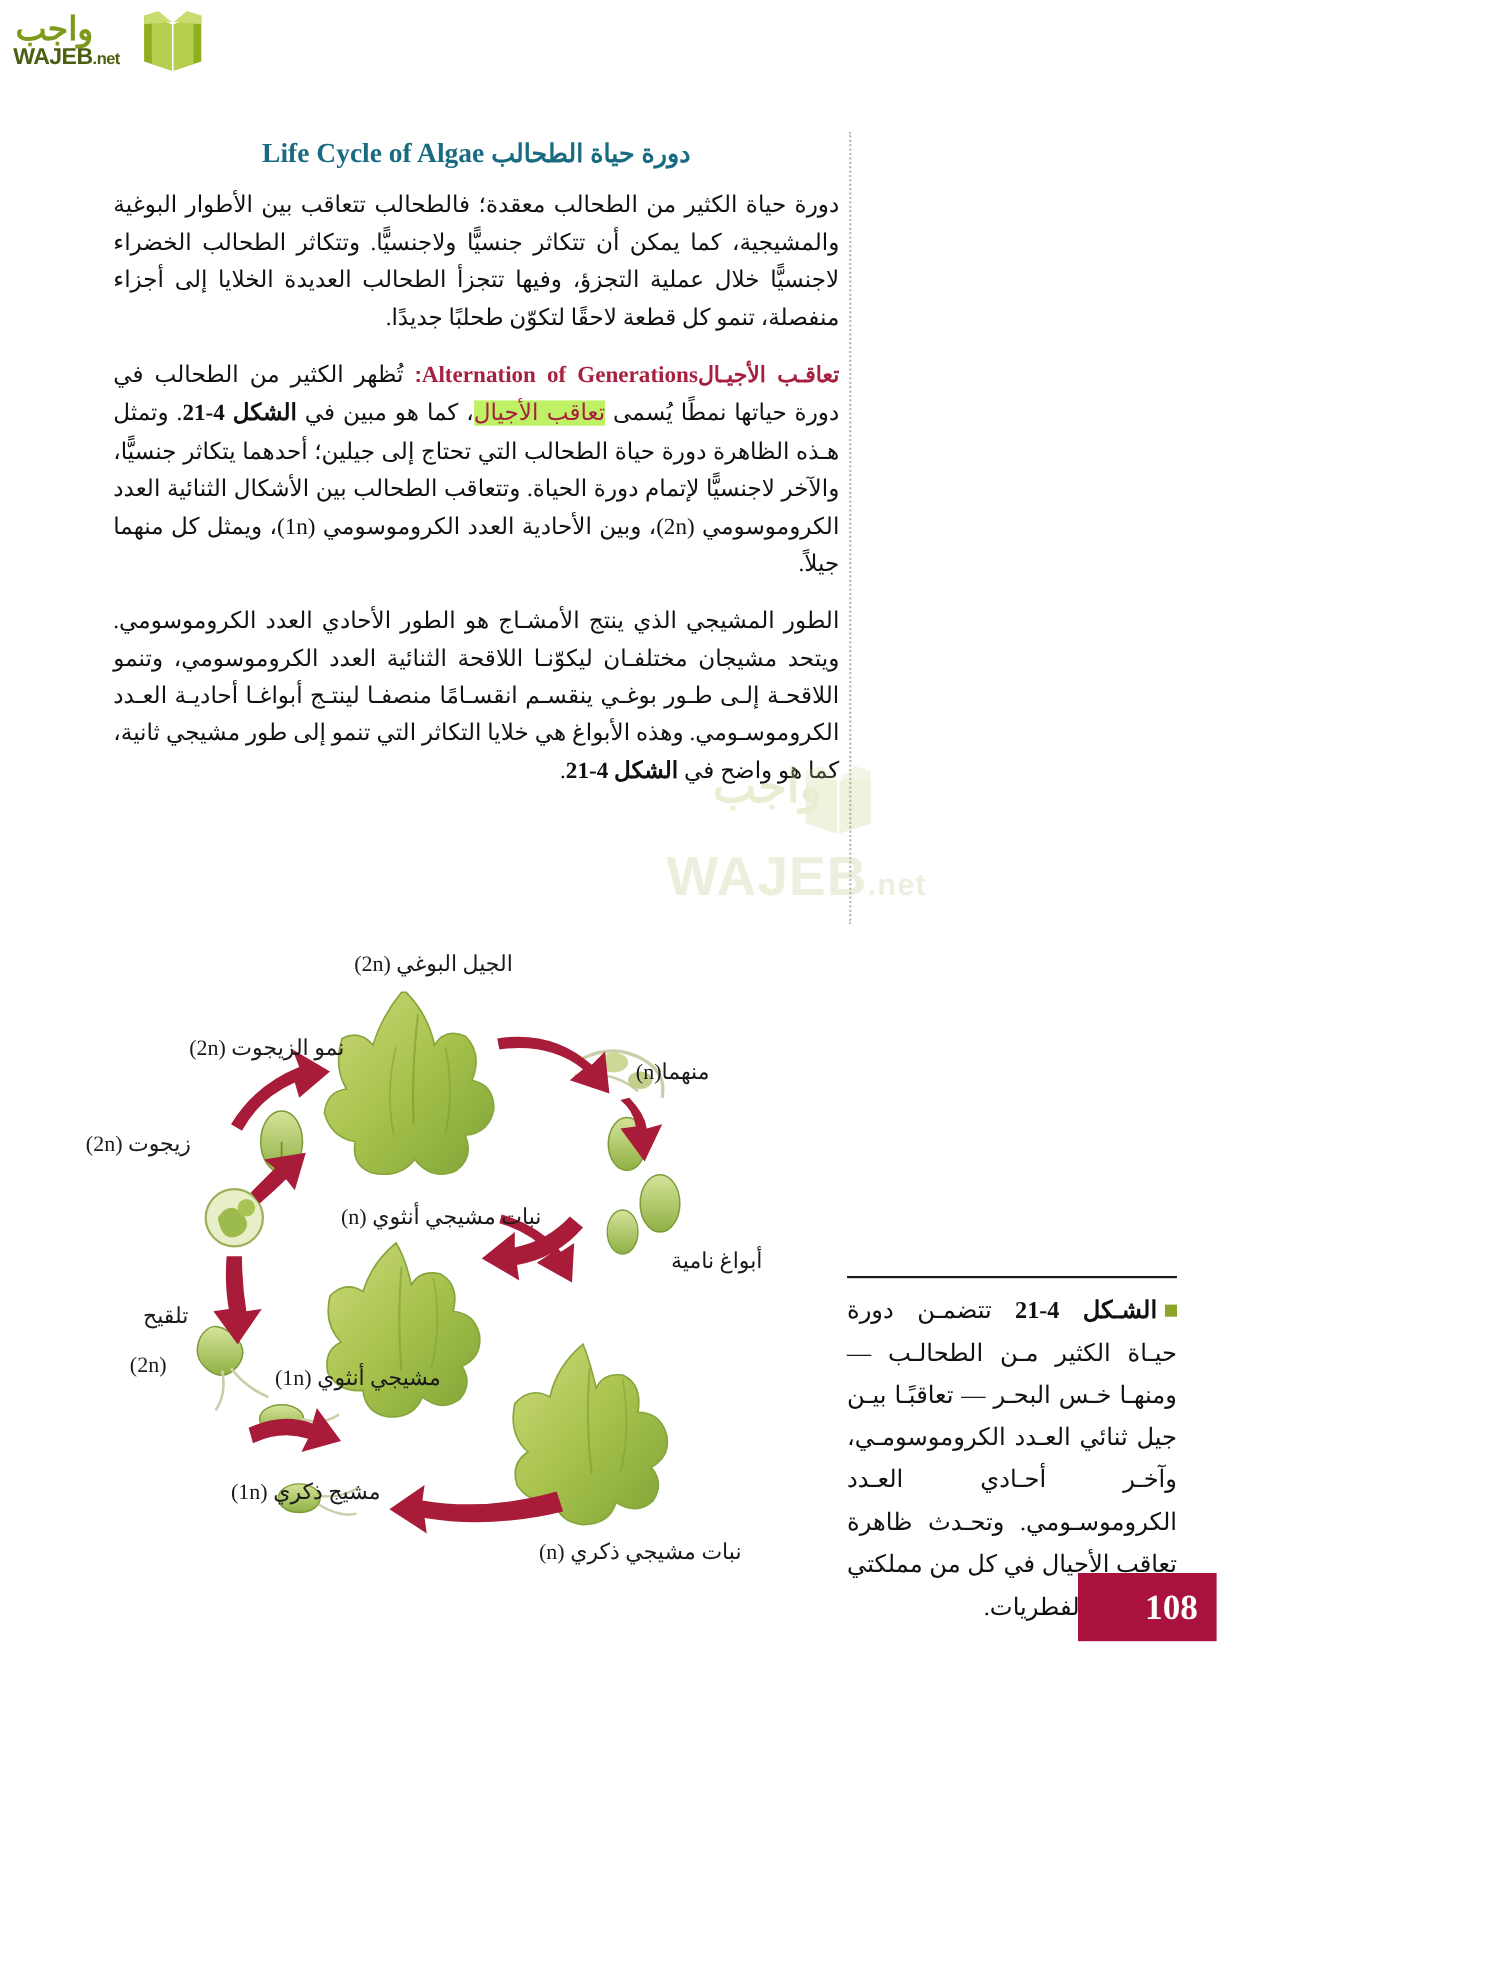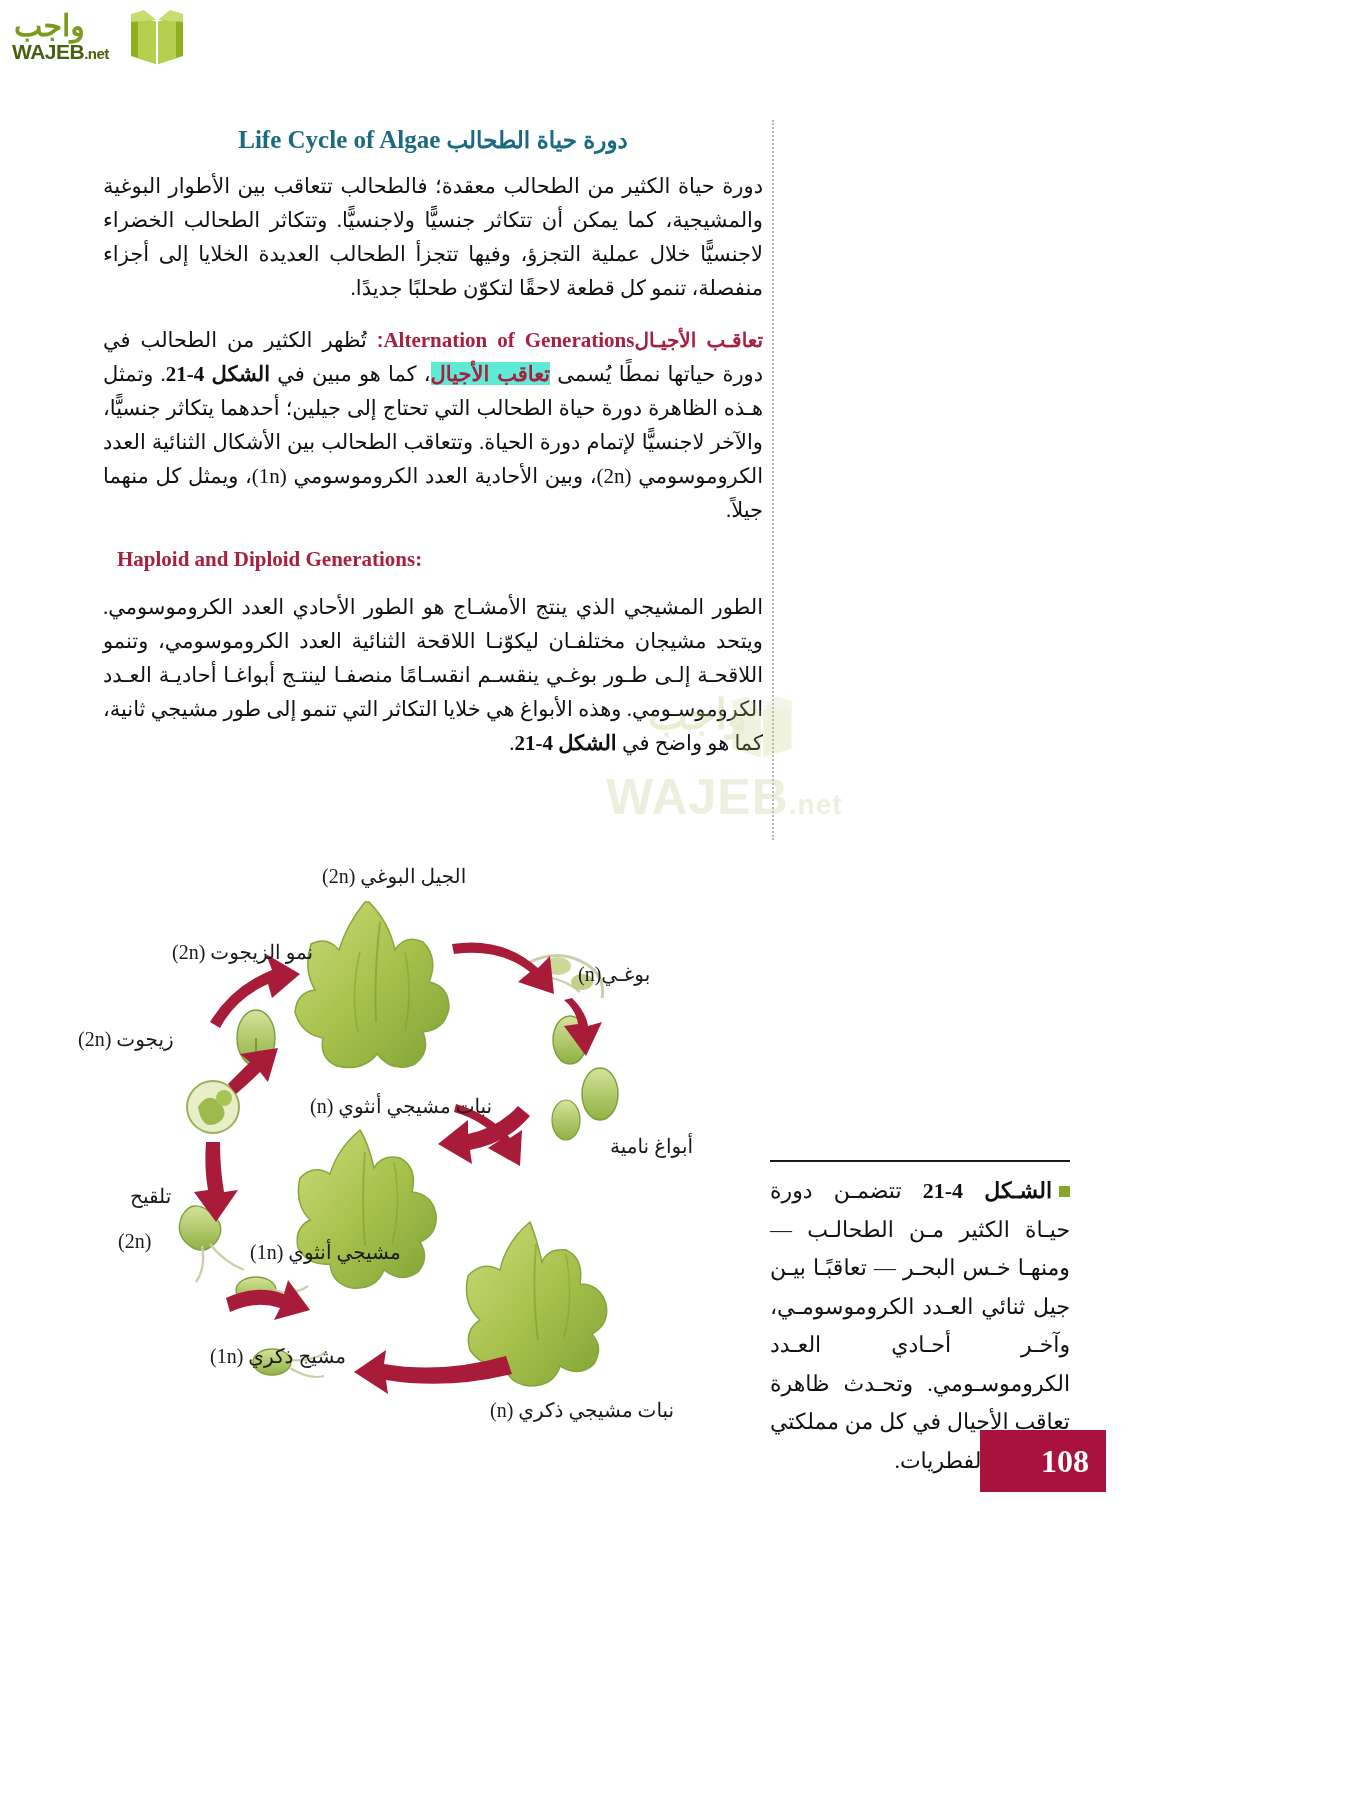--- a/index.html
+++ b/index.html
@@ -39,21 +39,21 @@
   .heading-main .ar{font-family:"Liberation Sans",sans-serif;font-size:23px;}
 
   p.body{
     font-size:21px;line-height:1.62;color:#111;margin:0 0 18px 0;
     text-align:justify;text-align-last:right;
   }
   .para-just{text-align:justify;}
 
   .lead-term{color:#a82040;font-weight:bold;font-family:"Liberation Sans",sans-serif;font-size:20px;}
   .lead-term-en{color:#a82040;font-weight:bold;font-family:"Liberation Serif",serif;font-size:21px;}
-  .hl{background:#5eead4;color:#a82040;font-weight:bold;font-family:"Liberation Sans",sans-serif;}
+  .hl{background:#bef264;color:#a82040;font-weight:normal;font-family:"Liberation Sans",sans-serif;}
   .bold-ref{font-weight:bold;}
 
   h3.sub-ar{
     color:#a82040;font-family:"Liberation Sans",sans-serif;font-weight:bold;
     font-size:19px;margin:26px 0 0 0;text-align:center;
   }
   h3.sub-en{
     color:#a82040;font-family:"Liberation Serif",serif;font-weight:bold;
     font-size:21px;margin:20px 0 18px 0;text-align:left;direction:ltr;padding-left:14px;
   }
@@ -127,21 +127,20 @@
     <span class="ar">دورة حياة الطحالب</span>
     <span class="en">Life Cycle of Algae</span>
   </h2>
 
   <p class="body para-just">دورة حياة الكثير من الطحالب معقدة؛ فالطحالب تتعاقب بين الأطوار البوغية والمشيجية، كما يمكن أن تتكاثر جنسيًّا ولاجنسيًّا. وتتكاثر الطحالب الخضراء لاجنسيًّا خلال عملية التجزؤ، وفيها تتجزأ الطحالب العديدة الخلايا إلى أجزاء منفصلة، تنمو كل قطعة لاحقًا لتكوّن طحلبًا جديدًا.</p>
 
   <p class="body para-just">
     <span class="lead-term">تعاقـب الأجيـال</span><span class="lead-term-en">Alternation of Generations</span><span class="lead-term">:</span><span> تُظهر الكثير من الطحالب في دورة حياتها نمطًا يُسمى </span><span class="hl">تعاقب الأجيال</span><span>، كما هو مبين في </span><span class="bold-ref">الشكل 4-21</span><span>. وتمثل هـذه الظاهرة دورة حياة الطحالب التي تحتاج إلى جيلين؛ أحدهما يتكاثر جنسيًّا، والآخر لاجنسيًّا لإتمام دورة الحياة. وتتعاقب الطحالب بين الأشكال الثنائية العدد الكروموسومي (2n)، وبين الأحادية العدد الكروموسومي (1n)، ويمثل كل منهما جيلاً.</span>
   </p>
 
-  <h3 class="sub-en"><span>Haploid and Diploid Generations</span><span>:</span></h3>
 
   <p class="body para-just">
     <span>الطور المشيجي الذي ينتج الأمشـاج هو الطور الأحادي العدد الكروموسومي. ويتحد مشيجان مختلفـان ليكوّنـا اللاقحة الثنائية العدد الكروموسومي، وتنمو اللاقحـة إلـى طـور بوغـي ينقسـم انقسـامًا منصفـا لينتـج أبواغـا أحاديـة العـدد الكروموسـومي. وهذه الأبواغ هي خلايا التكاثر التي تنمو إلى طور مشيجي ثانية، كما هو واضح في </span><span class="bold-ref">الشكل 4-21</span><span>.</span>
   </p>
 </div>
 
 <div class="watermark">
   <div class="wm-ar">واجب</div>
   <div class="wm-en"><span>WAJEB</span><span class="net">.net</span></div>
   <svg class="wm-book" viewBox="0 0 62 58">
@@ -235,21 +234,21 @@
       <path d="M470 254 q-24 28 -60 34 l2 14 l-34 -20 l30 -24 l0 14 q30 -6 50 -28 z"></path>
       <path d="M452 512 q-66 16 -126 6 l2 14 l-34 -22 l32 -22 l-2 14 q58 10 122 -8 z"></path>
       <path d="M166 436 q30 -14 58 -4 l4 -14 l22 30 l-36 10 l6 -12 q-24 -8 -50 4 z"></path>
       <path d="M146 280 q-2 26 2 48 l-14 2 l22 30 l22 -32 l-14 2 q-4 -24 -4 -50 z"></path>
       <path d="M168 222 q14 -14 22 -22 l-10 -8 l38 -6 l-10 34 l-8 -10 q-10 10 -24 22 z"></path>
     </g>
   </svg>
 
   <div class="dlabel" style="left:262px;top:2px;">الجيل البوغي (2n)</div>
   <div class="dlabel" style="left:112px;top:78px;">نمو الزيجوت (2n)</div>
-  <div class="dlabel" style="left:518px;top:100px;">بوغـي(n)</div>
+  <div class="dlabel" style="left:518px;top:100px;">منهما(n)</div>
   <div class="dlabel" style="left:18px;top:165px;">زيجوت (2n)</div>
   <div class="dlabel" style="left:250px;top:232px;">نبات مشيجي أنثوي (n)</div>
   <div class="dlabel" style="left:550px;top:272px;">أبواغ نامية</div>
   <div class="dlabel" style="left:70px;top:322px;">تلقيح</div>
   <div class="dlabel" style="left:58px;top:368px;">(2n)</div>
   <div class="dlabel" style="left:190px;top:378px;">مشيجي أنثوي (1n)</div>
   <div class="dlabel" style="left:150px;top:482px;">مشيج ذكري (1n)</div>
   <div class="dlabel" style="left:430px;top:536px;">نبات مشيجي ذكري (n)</div>
 </div>
 

